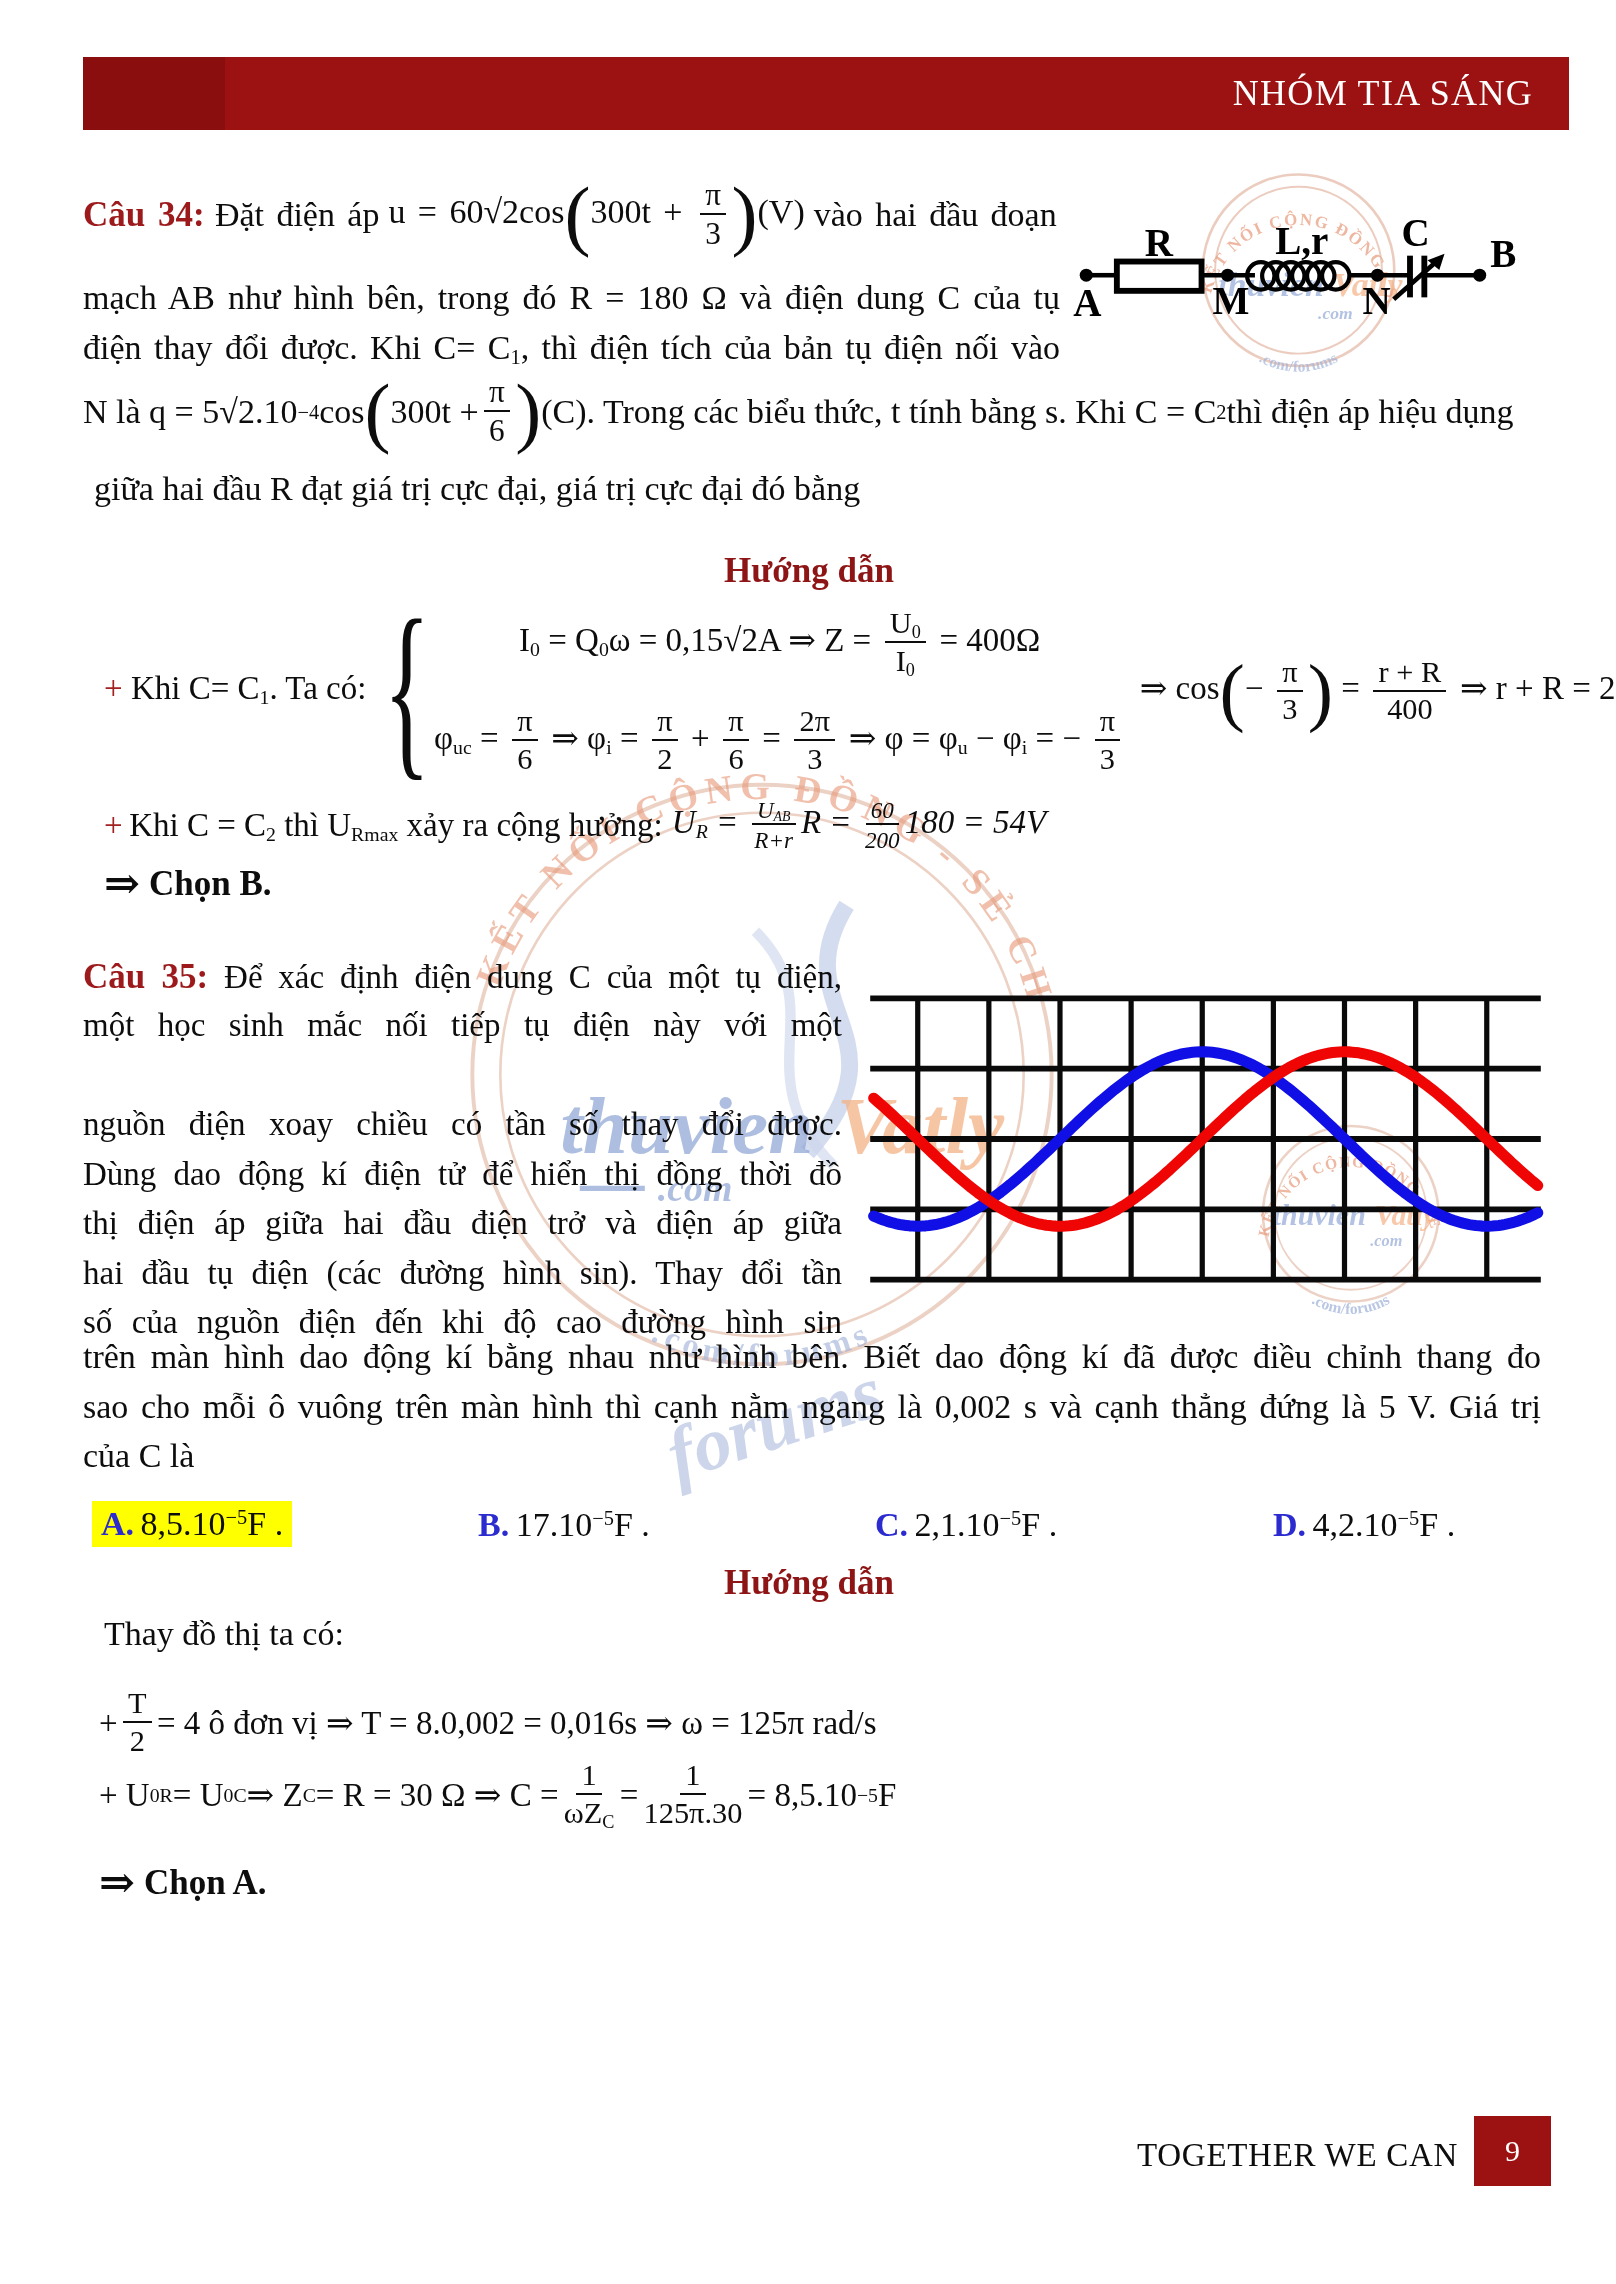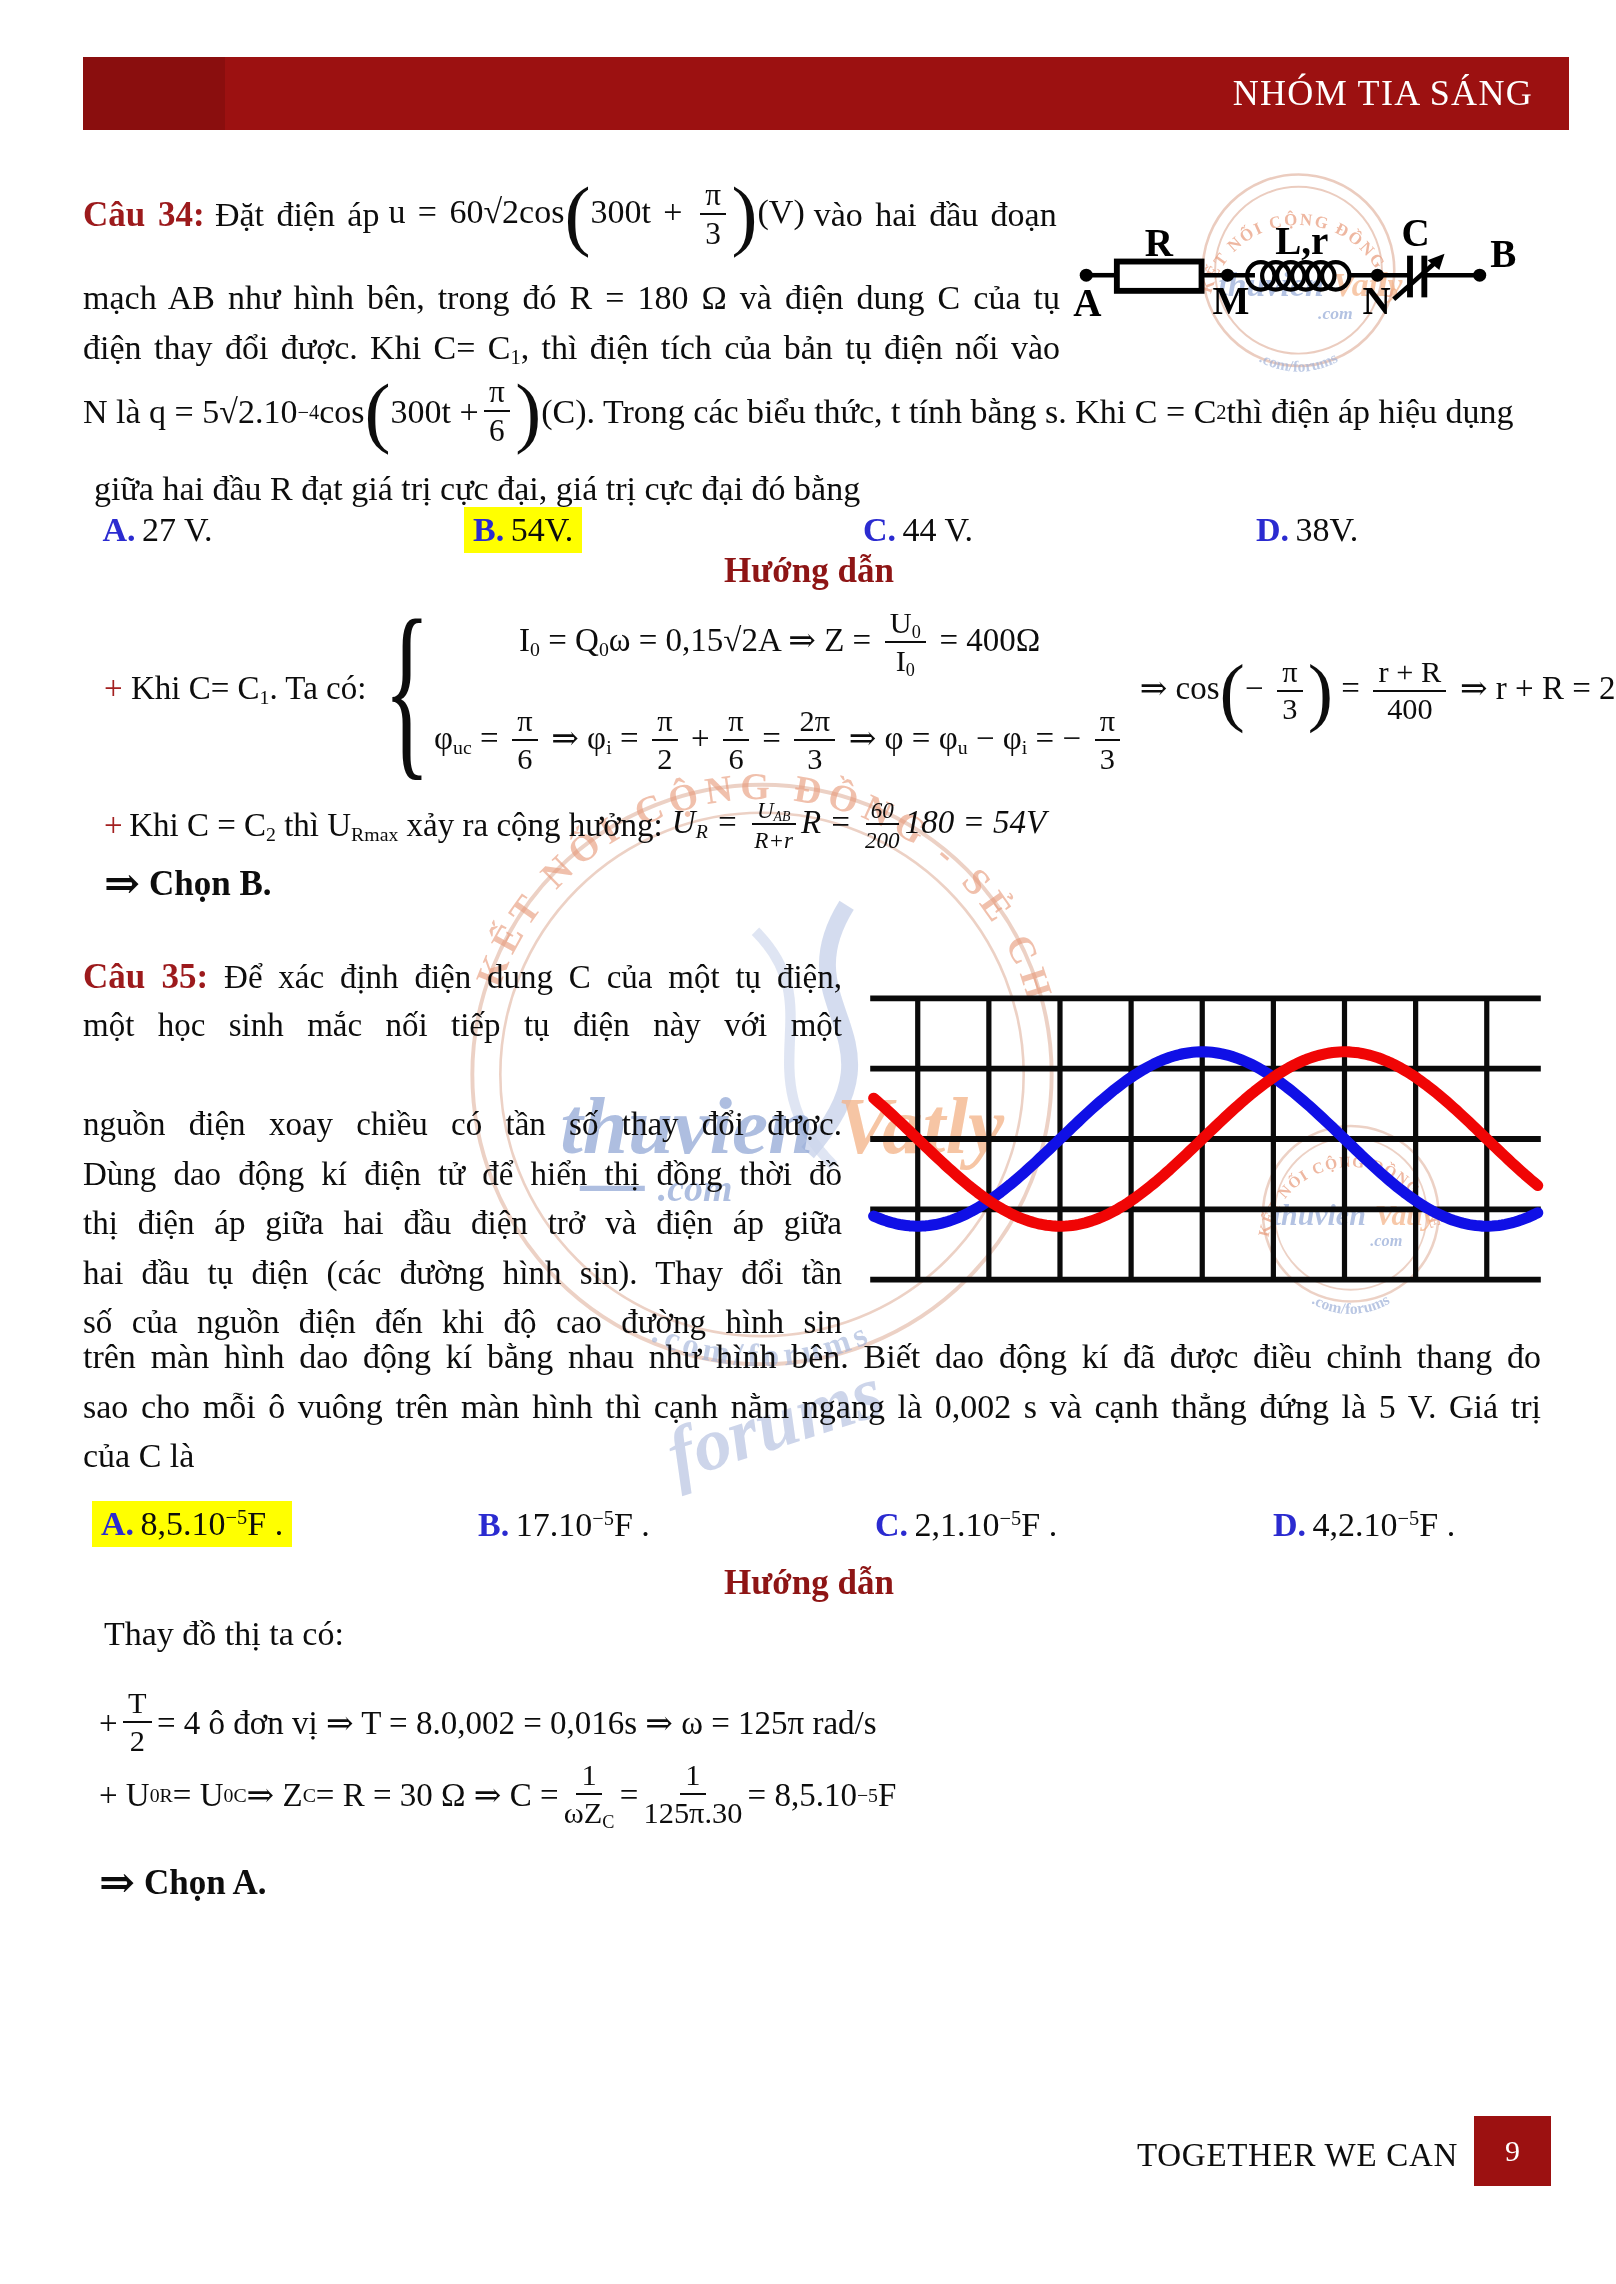--- a/index.html
+++ b/index.html
@@ -181,26 +181,20 @@
       <text x="648" y="90">B</text>
     </g>
   </svg>
 
   <div class="abs mathline vcenter" style="left:83px;top:363px;height:98px;">N là q = 5√2.10<sup>−4</sup>cos<span class="bp">(</span>300t + <span class="frac">
         <span class="fn">π</span>
         <span class="fd">6</span>
       </span><span class="bp">)</span>(C). Trong các biểu thức, t tính bằng s. Khi C = C<sub>2</sub> thì điện áp hiệu dụng</div>
   <div class="abs tline" style="left:83px;top:464px;margin-left:11px;">giữa hai đầu R đạt giá trị cực đại, giá trị cực đại đó bằng</div>
 
-  <div class="abs optrow" style="left:83px;top:507px;width:1471px;height:52px;font-size:34px;">
-    <span class="abs" style="left:19.5px;top:3.9px;"><span class="bluel">A.</span><span class="opttxt">27 V.</span></span>
-    <span class="abs hl" style="left:381px;top:0px;"><span class="bluel">B.</span><span class="opttxt">54V.</span></span>
-    <span class="abs" style="left:780px;top:3.9px;"><span class="bluel">C.</span><span class="opttxt">44 V.</span></span>
-    <span class="abs" style="left:1173px;top:3.9px;"><span class="bluel">D.</span><span class="opttxt">38V.</span></span>
-  </div>
 
   <div class="abs guide" style="left:83px;top:551px;width:1452px;">Hướng dẫn</div>
 
   <div class="abs vcenter" style="left:104px;top:591px;height:195px;">
     <span class="mathline" style="font-size:33px;"><span class="plusred">+</span> <span>Khi C= C<sub>1</sub>. Ta có:</span></span>
     <span class="sysbrace">{</span>
     <span class="sysrows">
       <span class="sysrow">I<sub>0</sub> = Q<sub>0</sub>ω = 0,15√2A ⇒ Z = <span class="frac">
             <span class="fn">U<sub>0</sub></span>
             <span class="fd">I<sub>0</sub></span>

